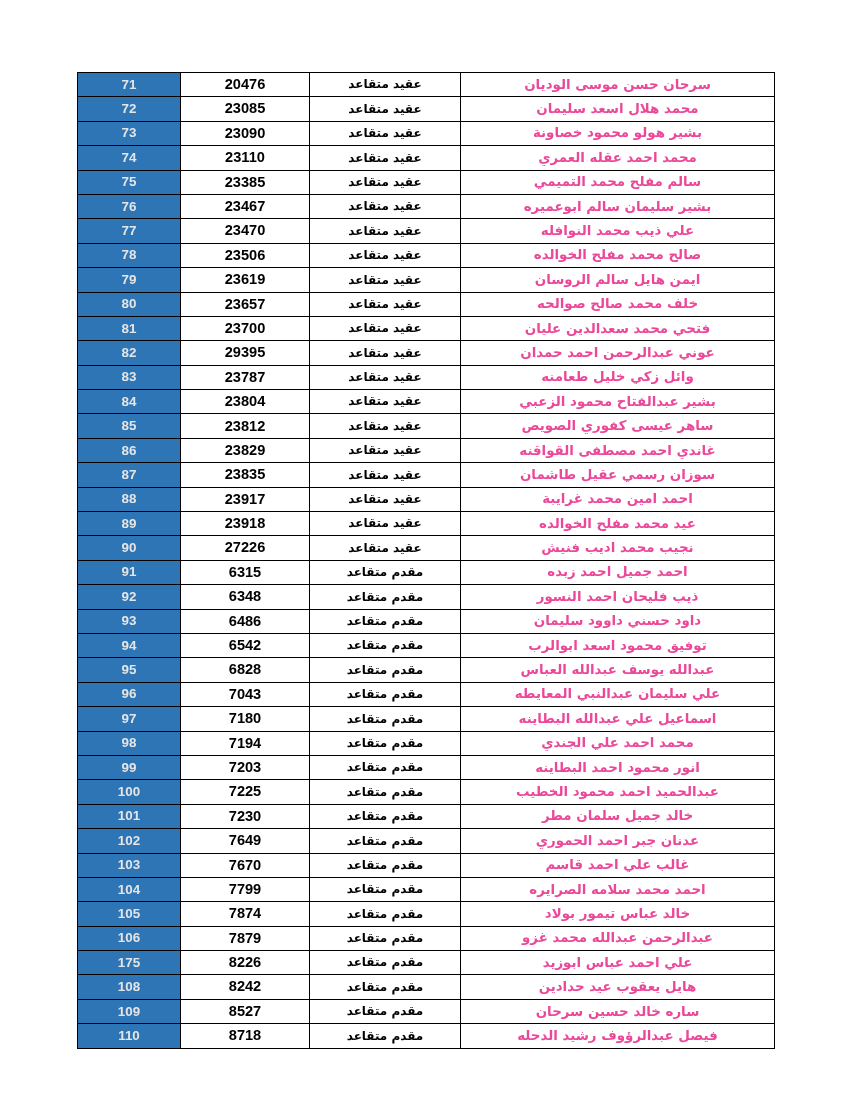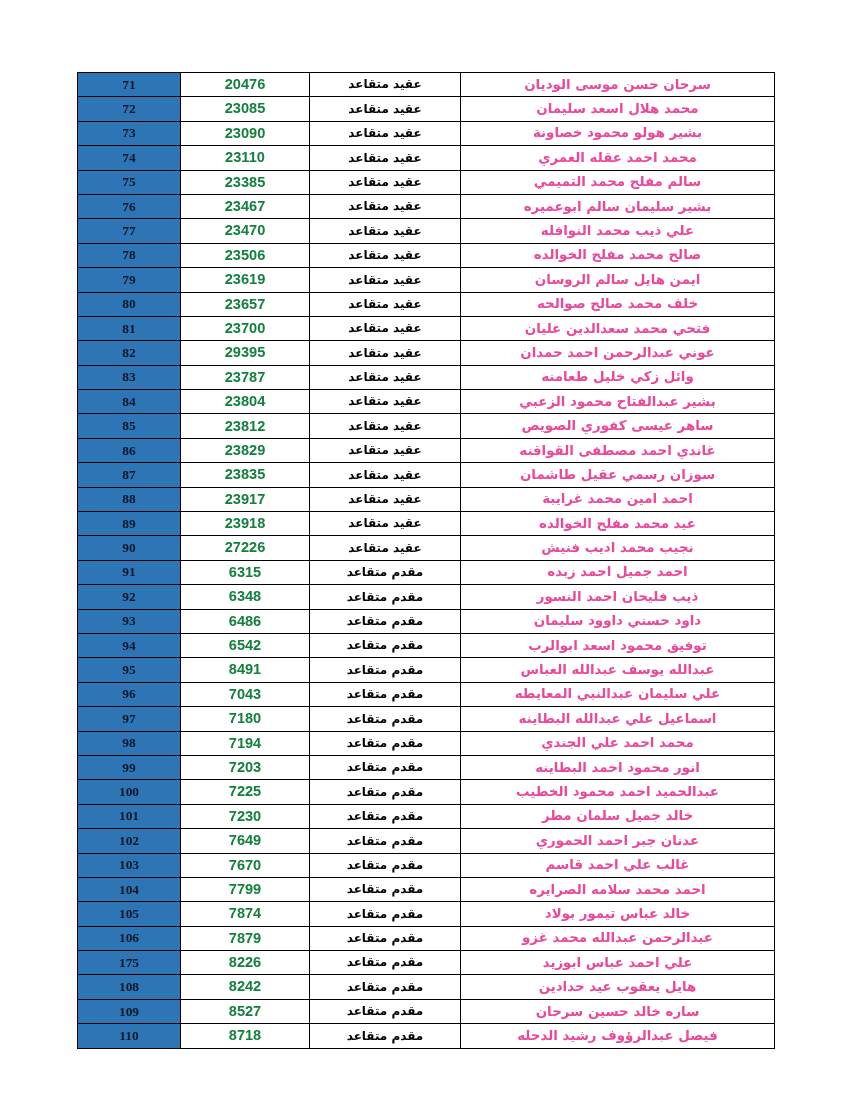--- a/index.html
+++ b/index.html
@@ -66,33 +66,33 @@
     text-align: center;
     font-size: 12px;
     font-weight: bold;
     color: #000000;
   }
 
   td.cell-id {
     text-align: center;
     font-size: 14.6px;
     font-weight: bold;
-    color: #15803d;
+    color: #000000;
     direction: ltr;
     font-family: "Liberation Sans", "DejaVu Sans", sans-serif;
   }
 
   td.cell-seq {
     text-align: center;
     font-size: 13.4px;
     font-weight: bold;
-    color: #0f172a;
+    color: #e5e5e5;
     background-color: #2e75b6;
     direction: ltr;
-    font-family: Liberation Serif, serif;
+    font-family: Liberation Sans, sans-serif;
     border-color: #000000;
   }
 </style>
 </head>
 <body>
 
 <div id="page">
   <div id="roster-wrap">
     <table class="roster">
       <colgroup>
@@ -242,21 +242,21 @@
           </tr>
           <tr>
             <td class="cell-name">توفيق محمود اسعد ابوالرب</td>
             <td class="cell-rank">مقدم متقاعد</td>
             <td class="cell-id">6542</td>
             <td class="cell-seq">94</td>
           </tr>
           <tr>
             <td class="cell-name">عبدالله يوسف عبدالله العباس</td>
             <td class="cell-rank">مقدم متقاعد</td>
-            <td class="cell-id">8491</td>
+            <td class="cell-id">6828</td>
             <td class="cell-seq">95</td>
           </tr>
           <tr>
             <td class="cell-name">علي سليمان عبدالنبي المعايطه</td>
             <td class="cell-rank">مقدم متقاعد</td>
             <td class="cell-id">7043</td>
             <td class="cell-seq">96</td>
           </tr>
           <tr>
             <td class="cell-name">اسماعيل علي عبدالله البطاينه</td>

